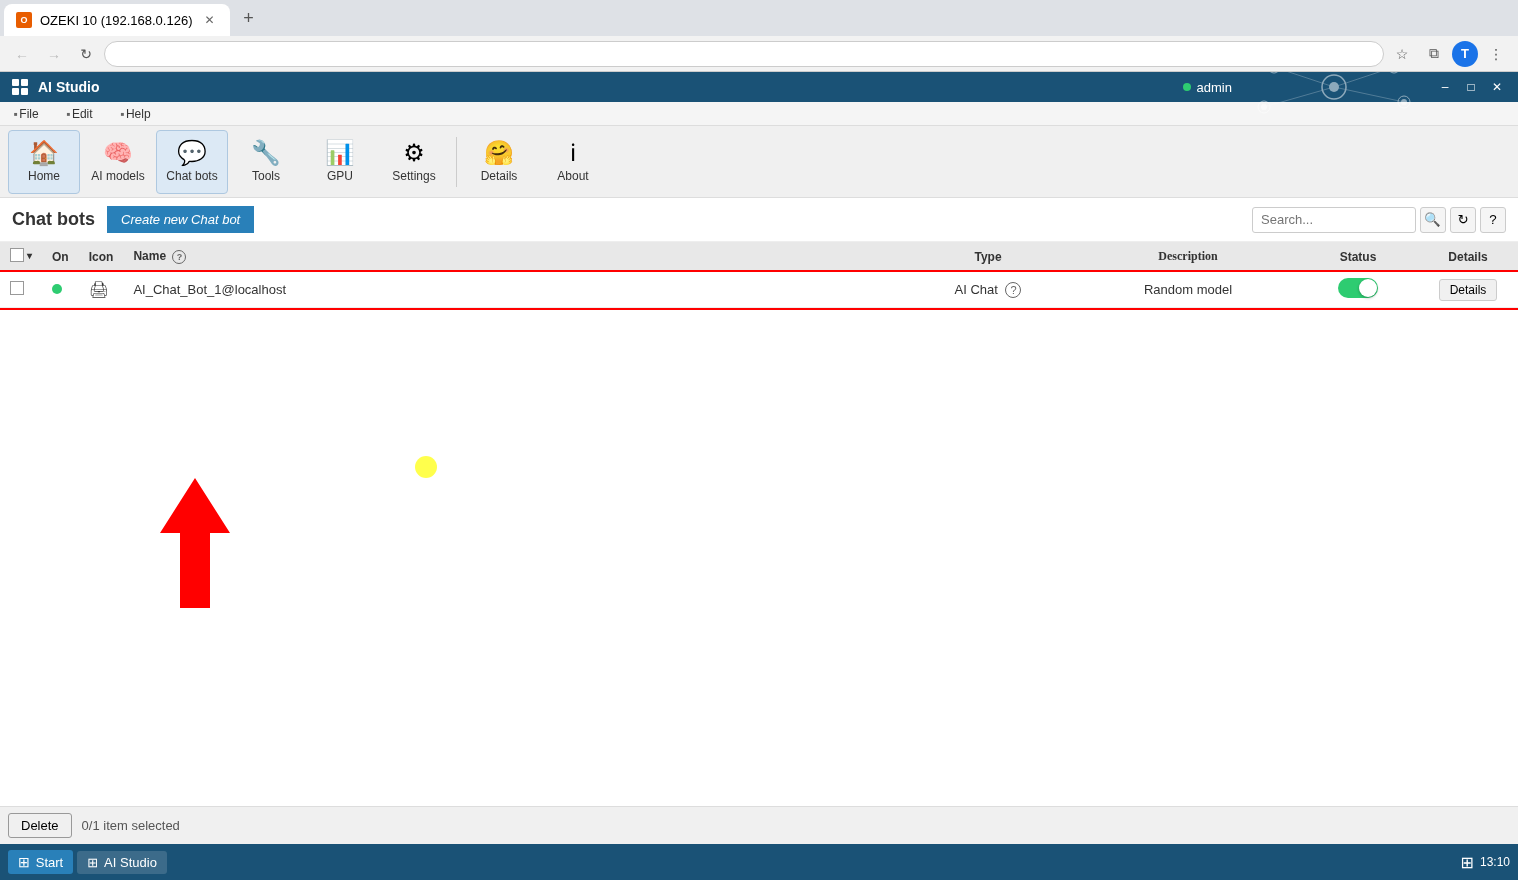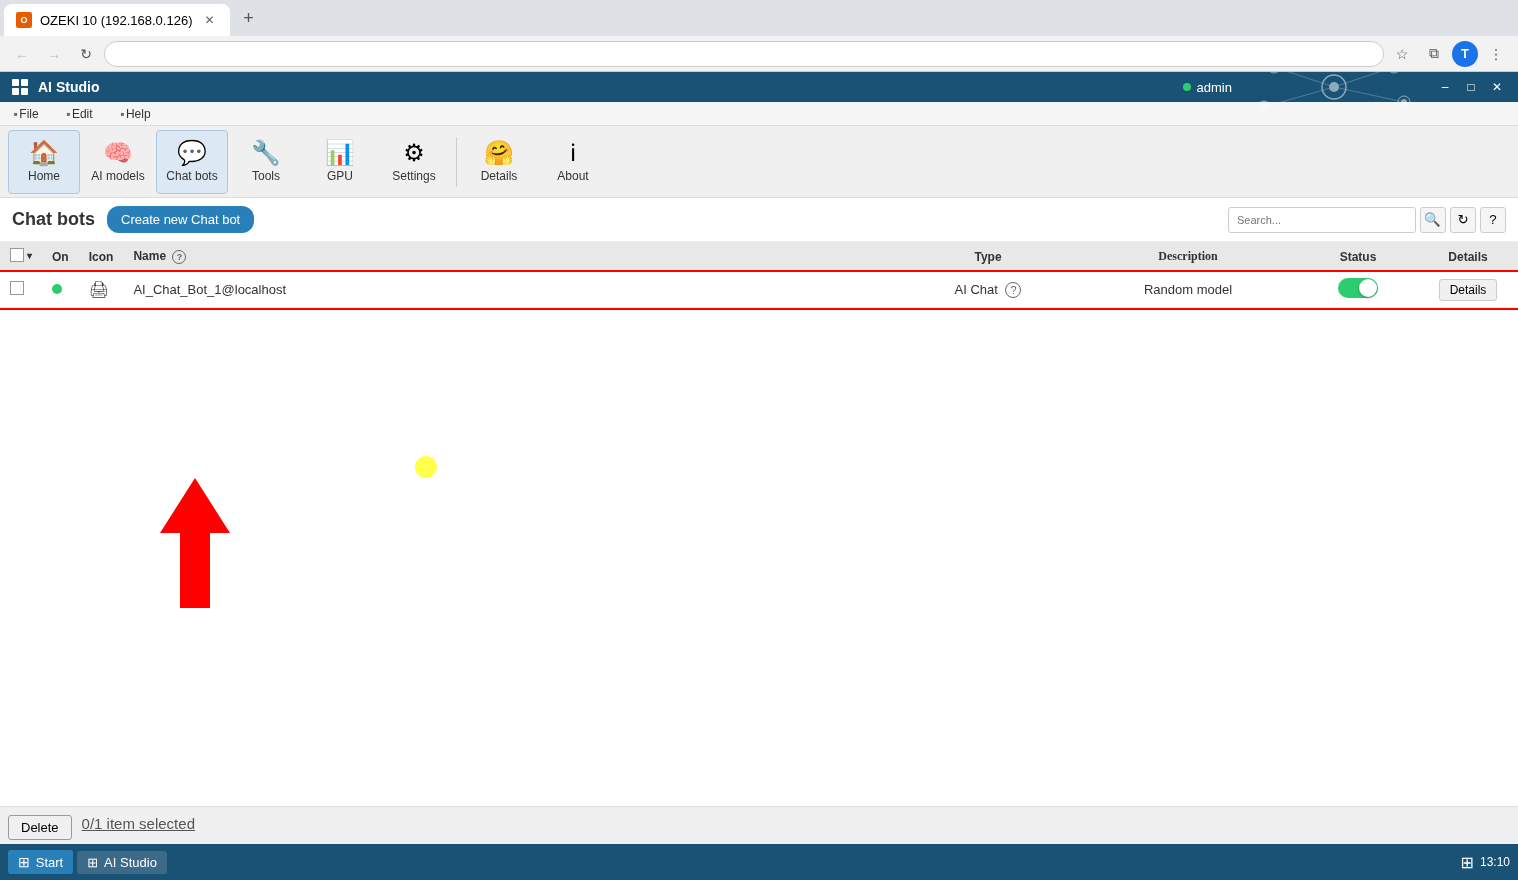--- a/index.html
+++ b/index.html
@@ -48,23 +48,23 @@
     .tool-icon { font-size: 24px; line-height: 1; }
     .tool-label { font-size: 12px; color: #333; text-align: center; }
     .toolbar-separator { width: 1px; height: 50px; background: #ccc; margin: 0 4px; }
 
     
     .content-area { flex: 1; display: flex; flex-direction: column; overflow: hidden; position: relative; }
 
     
     .page-header { display: flex; align-items: center; padding: 8px 12px; gap: 12px; border-bottom: 1px solid #eee; background: white; }
     .page-title { font-size: 18px; font-weight: 600; color: #333; }
-    .create-btn { background: #2980b9; color: white; border: none; border-radius: 12px; padding: 6px 14px; font-size: 13px; cursor: pointer; font-weight: 500; }
+    .create-btn { background: #2980b9; color: white; border: none; border-radius: 0; padding: 6px 14px; font-size: 13px; cursor: pointer; font-weight: 500; font-style: italic; }
     .search-area { margin-left: auto; display: flex; align-items: center; gap: 4px; }
-    .search-input { height: 26px; border: 1px solid #ccc; border-radius: 3px; padding: 0 8px; font-size: 11px; width: 188px; }
+    .search-input { height: 26px; border: 1px solid #ccc; border-radius: 3px; padding: 0 8px; font-size: 13px; width: 164px; }
     .search-btn { width: 26px; height: 26px; border: 1px solid #ccc; border-radius: 3px; background: #f5f5f5; cursor: pointer; display: flex; align-items: center; justify-content: center; }
     .refresh-btn, .help-btn { width: 26px; height: 26px; border: 1px solid #ccc; border-radius: 3px; background: #f5f5f5; cursor: pointer; display: flex; align-items: center; justify-content: center; }
 
     
     .table-container { flex: 1; overflow: auto; }
     table { width: 100%; border-collapse: collapse; }
     thead { background: #e8e8e8; }
     thead th { padding: 6px 10px; text-align: left; font-size: 12px; font-weight: 600; color: #333; border-bottom: 1px solid #ccc; white-space: nowrap; }
     thead th.center { text-align: center; }
     tbody tr { border-bottom: 1px solid #eee; }
@@ -93,23 +93,23 @@
     .details-btn { background: #f0f0f0; border: 1px solid #ccc; border-radius: 3px; padding: 3px 10px; font-size: 12px; cursor: pointer; }
 
     
     .help-icon { display: inline-flex; align-items: center; justify-content: center; width: 16px; height: 16px; border-radius: 50%; border: 1px solid #666; color: #666; font-size: 11px; margin-left: 4px; cursor: pointer; }
 
     
     .th-dropdown { display: inline-flex; align-items: center; gap: 3px; cursor: pointer; }
     .th-dropdown-arrow { font-size: 10px; }
 
     
-    .bottom-bar { height: 38px; background: #f0f0f0; border-top: 1px solid #ddd; display: flex; align-items: flex-start; padding: 8px 8px; gap: 10px; }
+    .bottom-bar { height: 38px; background: #f0f0f0; border-top: 1px solid #ddd; display: flex; align-items: center; padding: 16px 8px; gap: 10px; }
     .delete-btn { background: #f0f0f0; border: 1px solid #999; border-radius: 3px; padding: 4px 12px; font-size: 13px; cursor: pointer; }
-    .selection-info { font-size: 15px; color: #555; text-decoration: underline; }
+    .selection-info { font-size: 13px; color: #555; }
 
     
     .taskbar { height: 36px; background: #1a5276; display: flex; align-items: center; padding: 0 8px; gap: 4px; }
     .start-btn { background: #2980b9; color: white; border: none; border-radius: 3px; padding: 4px 10px; font-size: 13px; cursor: pointer; display: flex; align-items: center; gap: 6px; }
     .start-icon { font-size: 14px; }
     .taskbar-app { background: rgba(255,255,255,0.15); color: white; border: none; border-radius: 3px; padding: 4px 10px; font-size: 13px; cursor: pointer; display: flex; align-items: center; gap: 6px; }
     .taskbar-layout { margin-left: auto; display: flex; align-items: center; gap: 6px; }
     .taskbar-clock { color: white; font-size: 12px; }
     .taskbar-grid-icon { color: white; font-size: 16px; cursor: pointer; }
 

